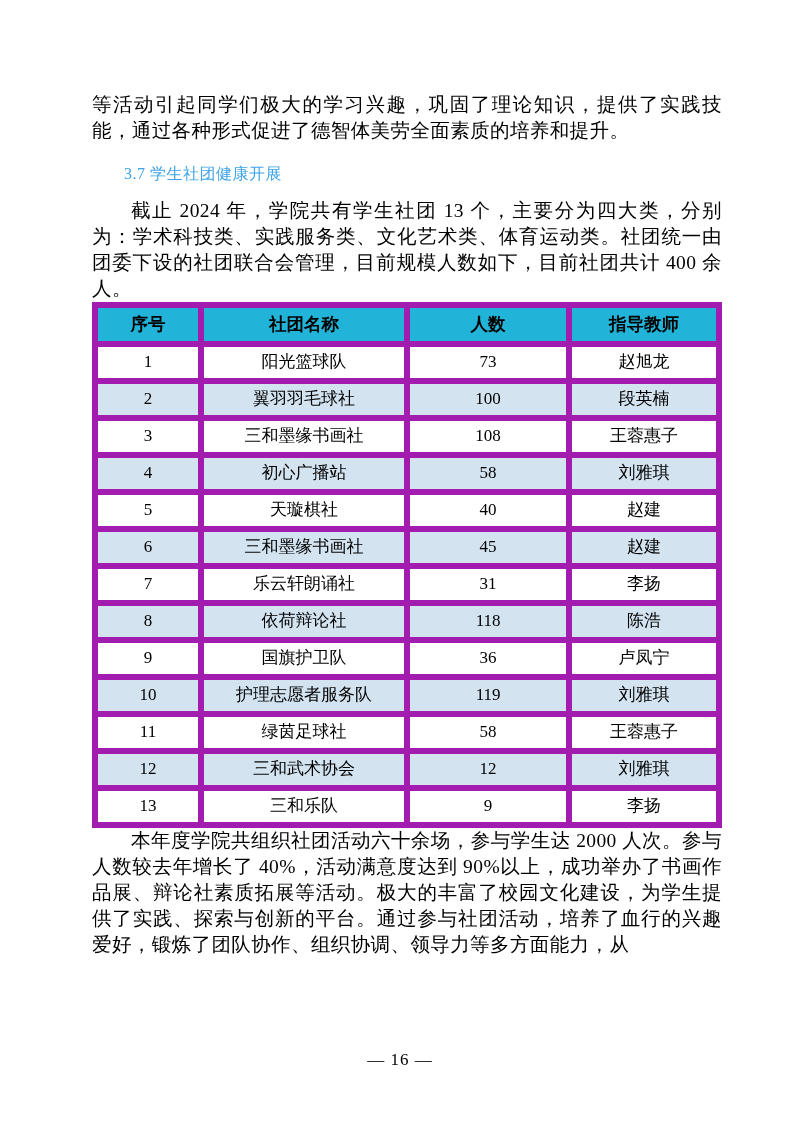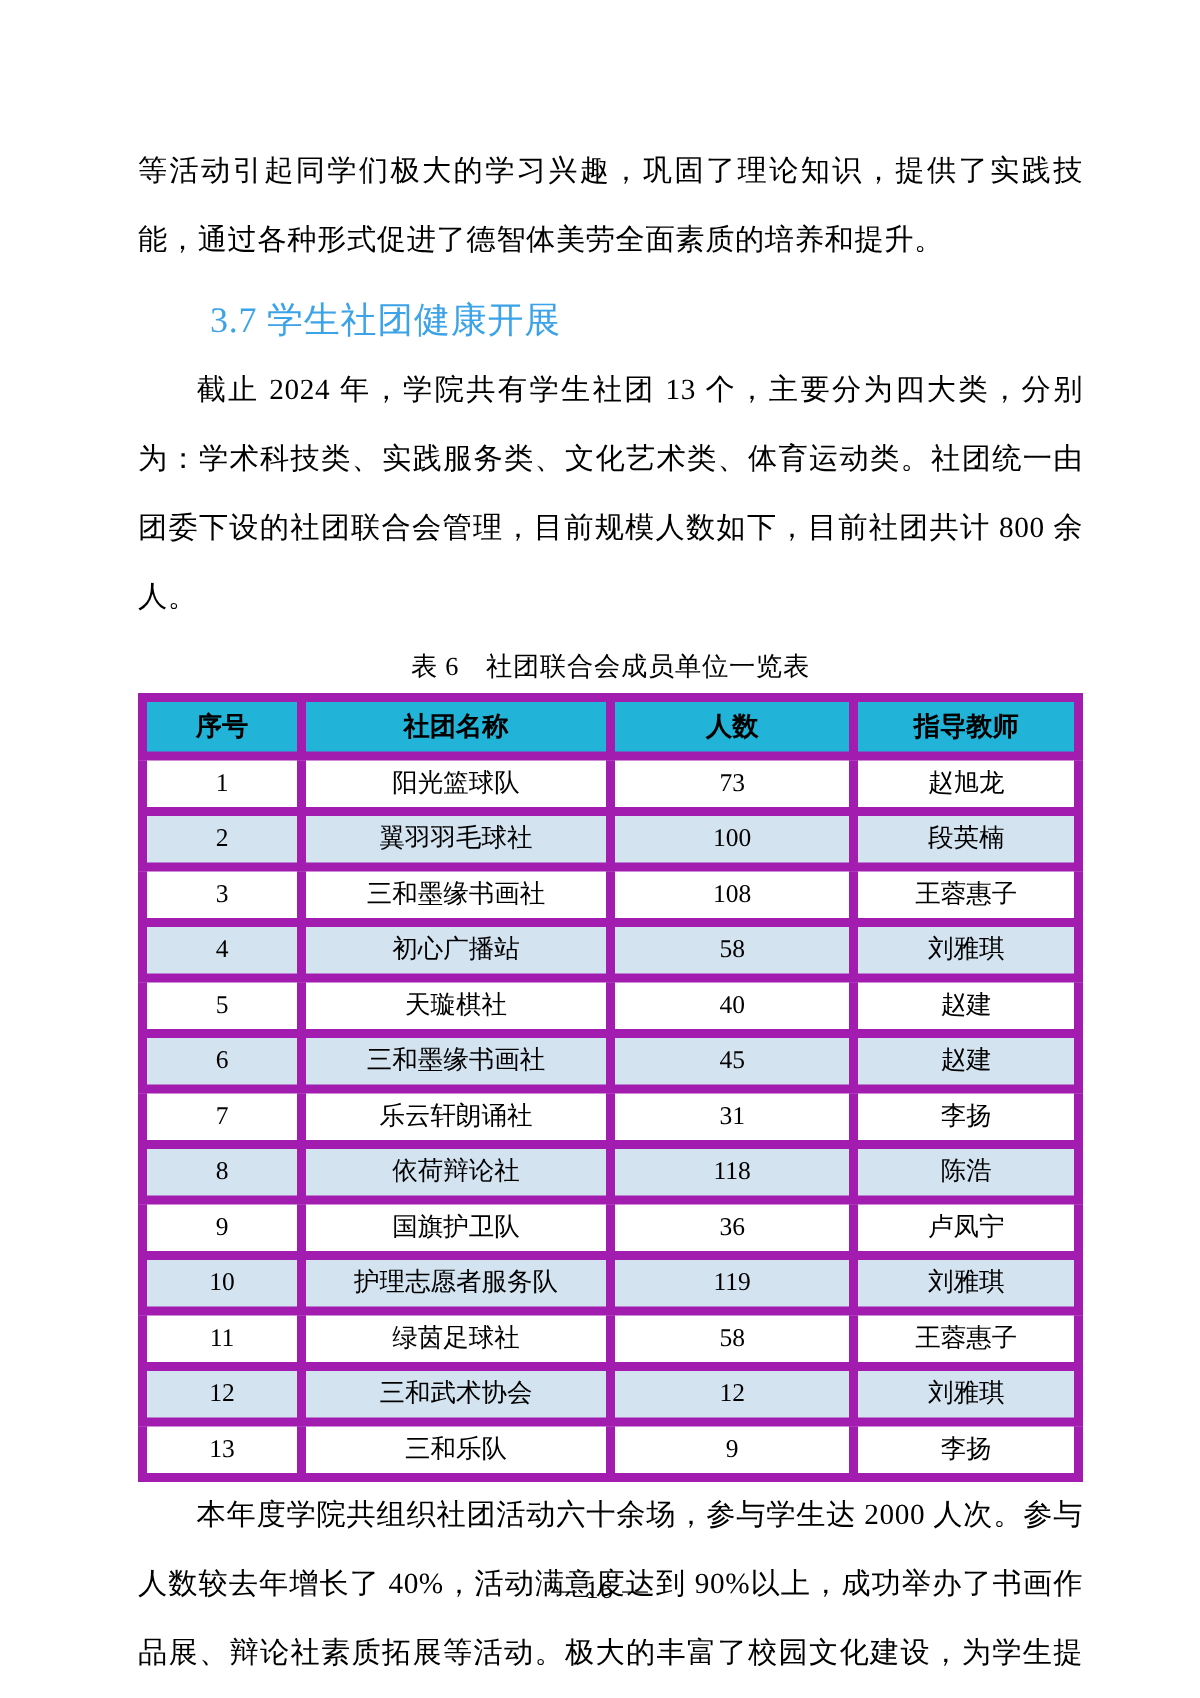--- a/index.html
+++ b/index.html
@@ -17,31 +17,31 @@
   .page {
     position: relative;
     width: 800px;
     height: 1132px;
     box-sizing: border-box;
     padding: 92px 78px 0 92px;
   }
   p.body-text {
     margin: 0;
     font-size: 19.5px;
-    line-height: 46px;
+    line-height: 26px;
     text-align: justify;
     text-justify: inter-ideograph;
     letter-spacing: 0.4px;
   }
   p.indent {
     text-indent: 2em;
   }
   h3.section-heading {
     margin: 10px 0 4px 0;
-    font-size: 24px;
+    font-size: 16px;
     font-weight: normal;
     color: #3da3e8;
     text-indent: 2em;
     line-height: 40px;
     letter-spacing: 0.5px;
   }
   .table-caption {
     margin: 10px 0 6px 0;
     text-align: center;
     font-size: 17.5px;
@@ -94,23 +94,22 @@
 </style>
 </head>
 <body>
 
 <div class="page">
 
   <p class="body-text">等活动引起同学们极大的学习兴趣，巩固了理论知识，提供了实践技能，通过各种形式促进了德智体美劳全面素质的培养和提升。</p>
 
   <h3 class="section-heading">3.7 学生社团健康开展</h3>
 
-  <p class="body-text indent">截止 2024 年，学院共有学生社团 13 个，主要分为四大类，分别为：学术科技类、实践服务类、文化艺术类、体育运动类。社团统一由团委下设的社团联合会管理，目前规模人数如下，目前社团共计 800 余人。</p>
-
-  <div class="table-caption">表 6　社团联合会成员单位一览表</div>
+  <p class="body-text indent">截止 2024 年，学院共有学生社团 13 个，主要分为四大类，分别为：学术科技类、实践服务类、文化艺术类、体育运动类。社团统一由团委下设的社团联合会管理，目前规模人数如下，目前社团共计 400 余人。</p>
+
 
   <table class="club-table">
     <colgroup>
       <col class="c0">
         <col class="c1">
         <col class="c2">
         <col class="c3">
     </colgroup>
     <thead>
       <tr>

